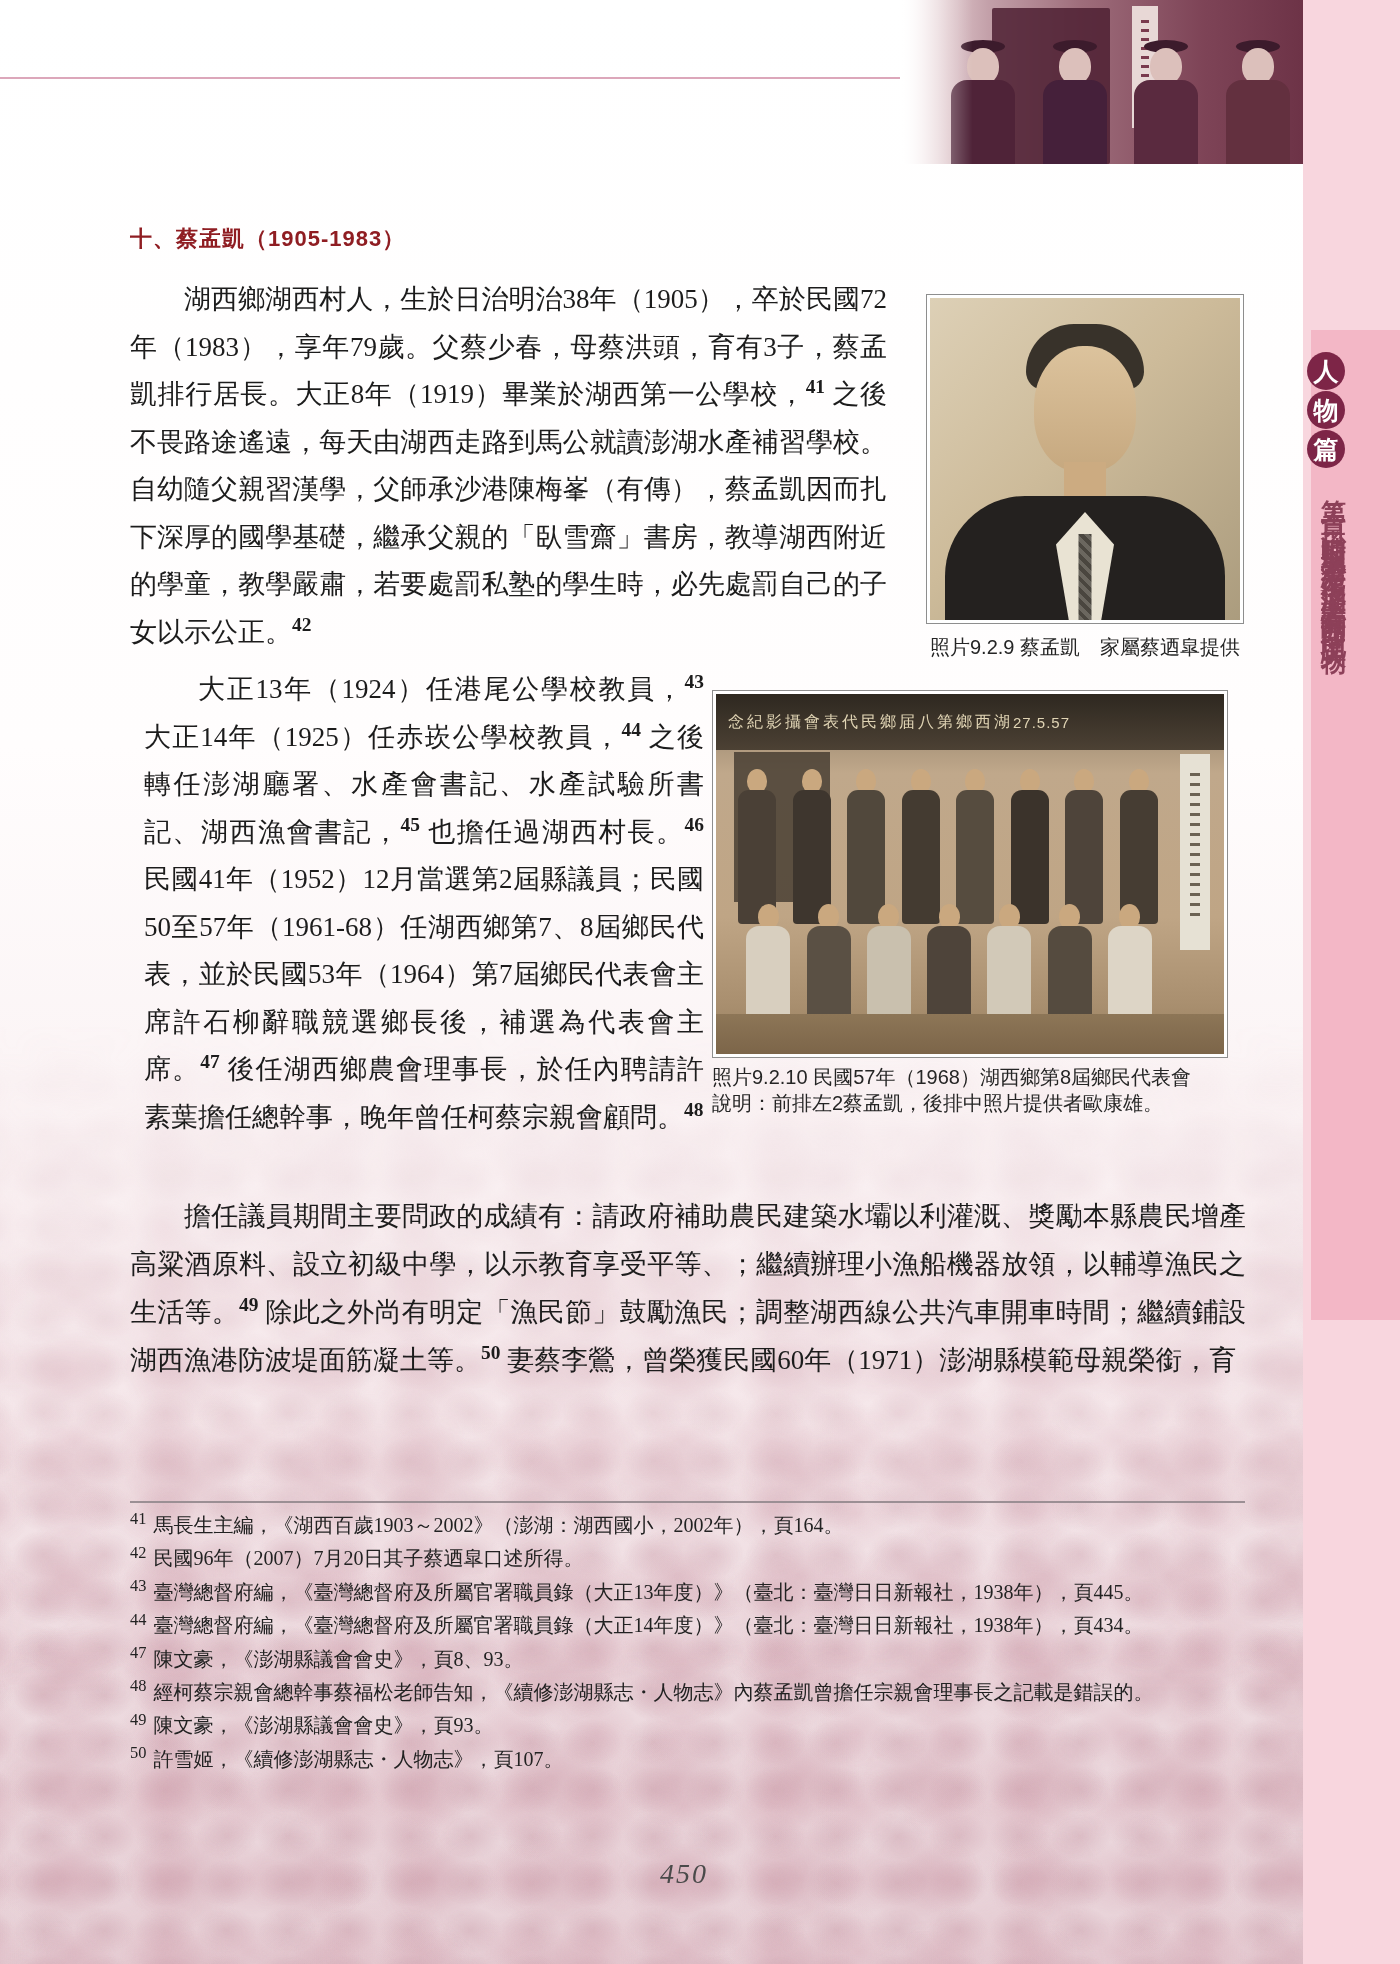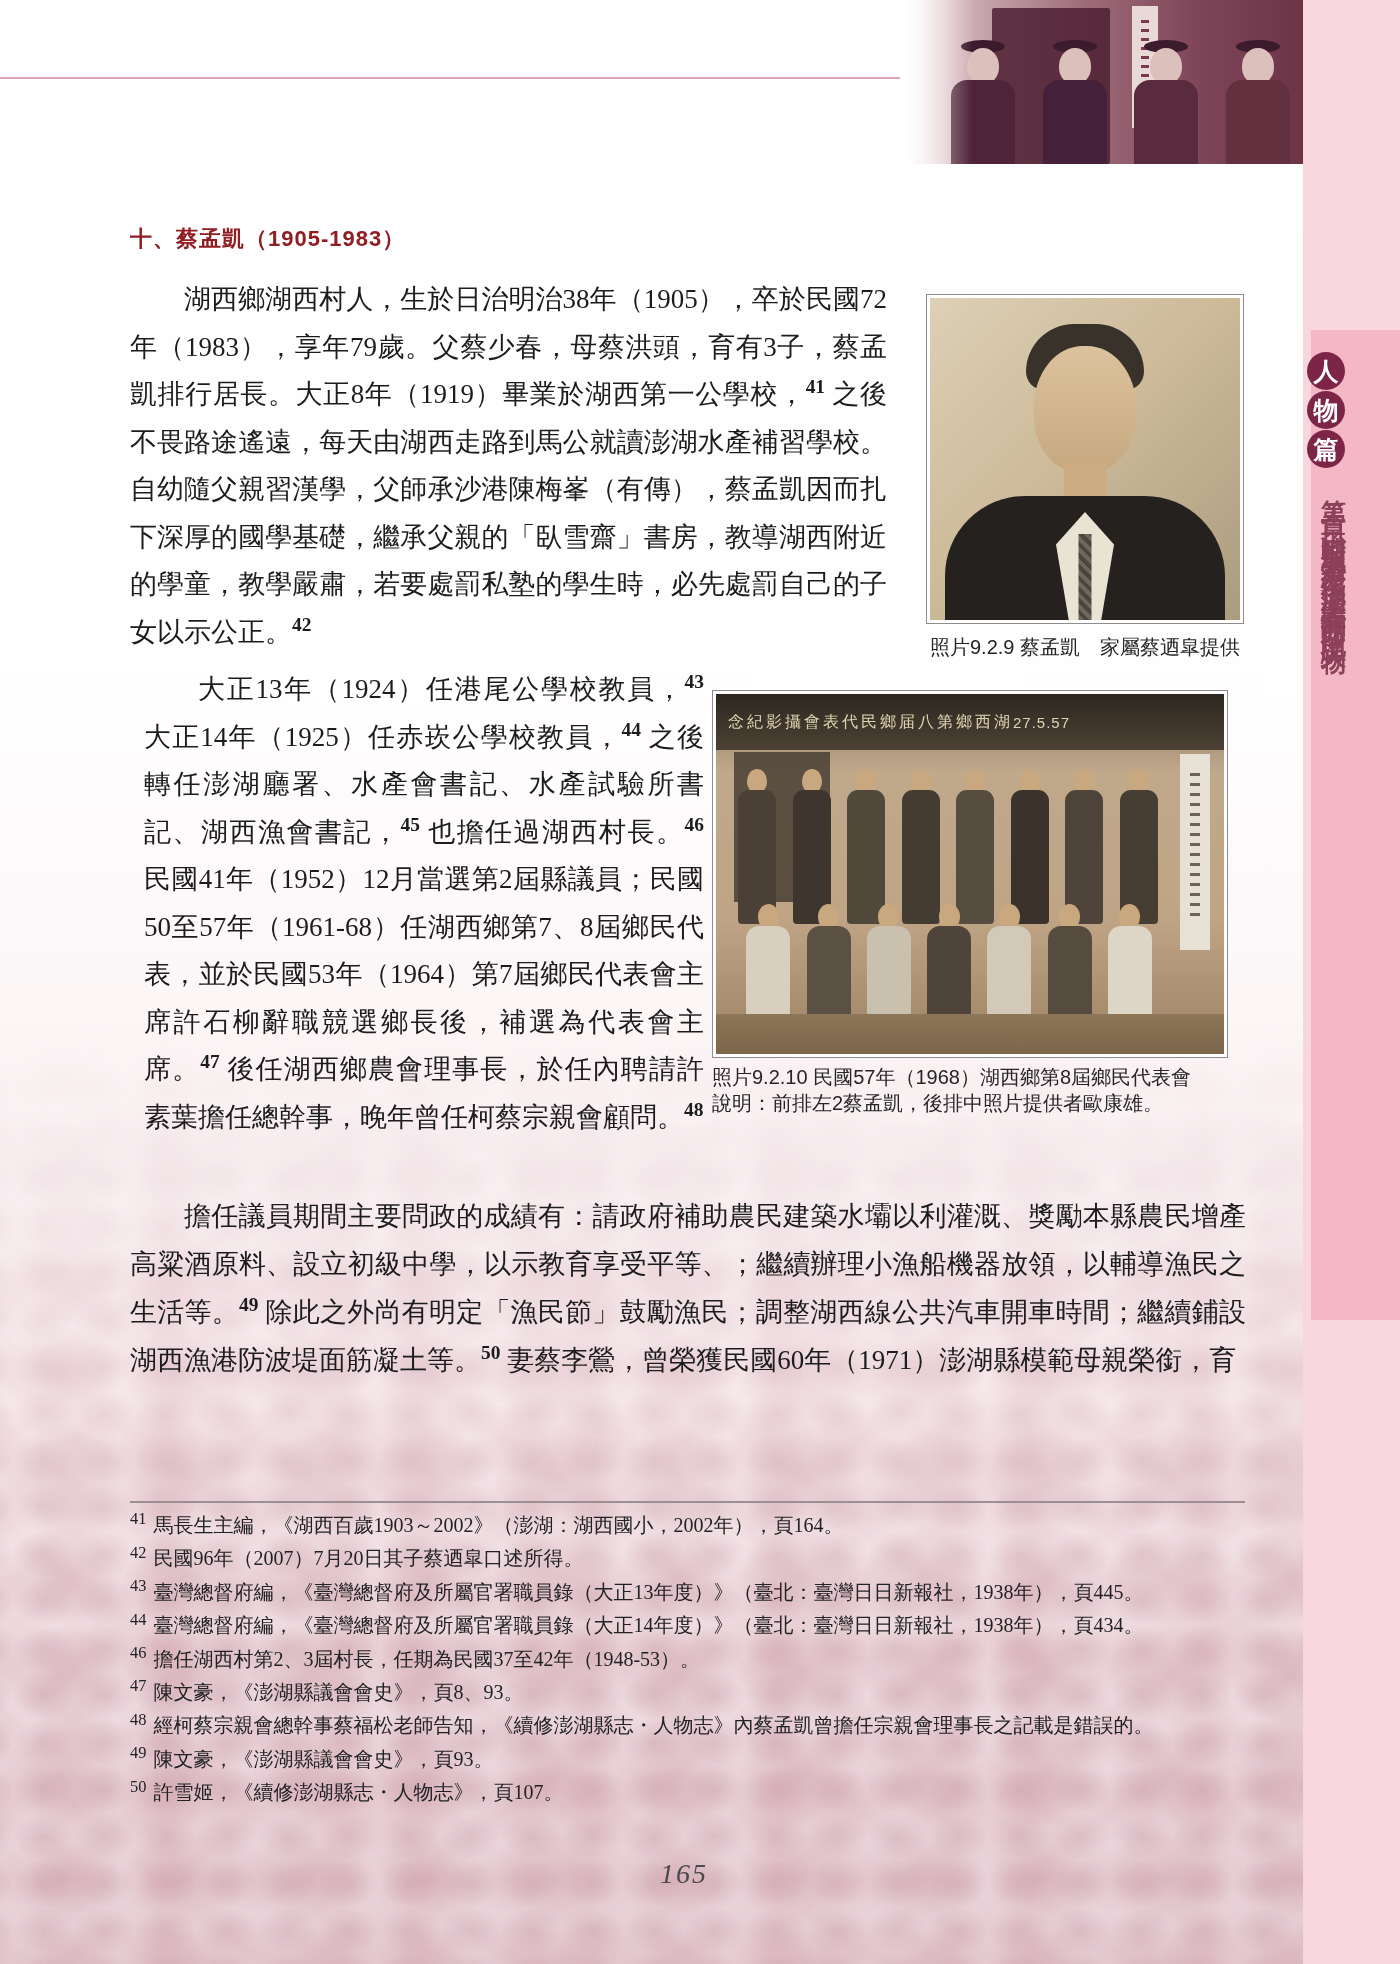--- a/index.html
+++ b/index.html
@@ -255,23 +255,22 @@
 
   <p class="para para3">擔任議員期間主要問政的成績有：請政府補助農民建築水壩以利灌溉、獎勵本縣農民增產高粱酒原料、設立初級中學，以示教育享受平等、；繼續辦理小漁船機器放領，以輔導漁民之生活等。<sup>49</sup> 除此之外尚有明定「漁民節」鼓勵漁民；調整湖西線公共汽車開車時間；繼續鋪設湖西漁港防波堤面筋凝土等。<sup>50</sup> 妻蔡李鶯，曾榮獲民國60年（1971）澎湖縣模範母親榮銜，育</p>
 
   <div class="fn-divider"></div>
 
   <div class="footnotes">
     <div class="fn"><sup>41</sup><span>馬長生主編，《湖西百歲1903～2002》（澎湖：湖西國小，2002年），頁164。</span></div>
     <div class="fn"><sup>42</sup><span>民國96年（2007）7月20日其子蔡迺皐口述所得。</span></div>
     <div class="fn"><sup>43</sup><span>臺灣總督府編，《臺灣總督府及所屬官署職員錄（大正13年度）》（臺北：臺灣日日新報社，1938年），頁445。</span></div>
     <div class="fn"><sup>44</sup><span>臺灣總督府編，《臺灣總督府及所屬官署職員錄（大正14年度）》（臺北：臺灣日日新報社，1938年），頁434。</span></div>
-    <div class="fn"><sup>46</sup><span>擔任湖西村第2、3屆村長，任期為民國37至42年（1948-53）。</span></div>
     <div class="fn"><sup>47</sup><span>陳文豪，《澎湖縣議會會史》，頁8、93。</span></div>
     <div class="fn"><sup>48</sup><span>經柯蔡宗親會總幹事蔡福松老師告知，《續修澎湖縣志・人物志》內蔡孟凱曾擔任宗親會理事長之記載是錯誤的。</span></div>
     <div class="fn"><sup>49</sup><span>陳文豪，《澎湖縣議會會史》，頁93。</span></div>
     <div class="fn"><sup>50</sup><span>許雪姬，《續修澎湖縣志・人物志》，頁107。</span></div>
   </div>
 
-  <div class="pageno">165</div>
+  <div class="pageno">450</div>
 
   <div class="mottle"></div>
 </div>
 
 </body></html>

